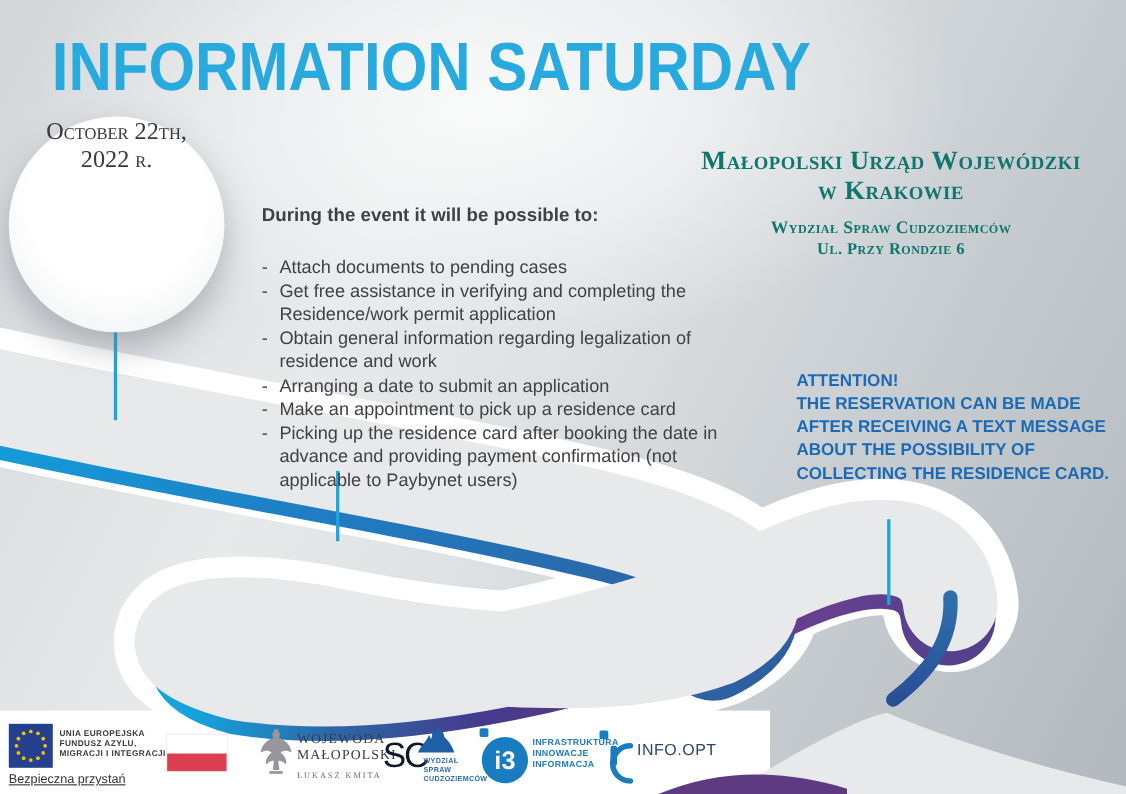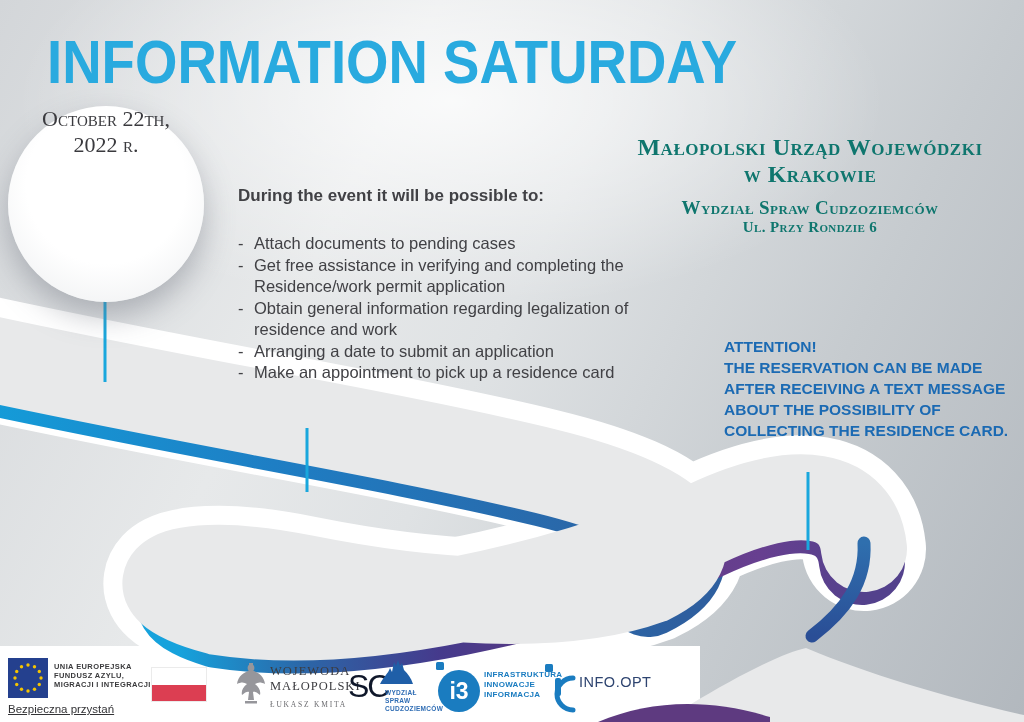--- a/index.html
+++ b/index.html
@@ -27,21 +27,21 @@
     display:flex;flex-direction:column;align-items:center;justify-content:flex-start;
     font-family:"Liberation Serif",serif;color:#3a3a3e;text-align:center;
   }
   .date-circle .dl{font-variant:small-caps;font-size:22px;line-height:26px;}
   .date-circle .dt{font-size:25px;line-height:30px;letter-spacing:.5px;}
   
   .venue{left:600px;top:134px;width:420px;text-align:center;
     font-family:"Liberation Serif",serif;font-variant:small-caps;font-weight:700;color:#0f766e;}
   .venue .v1{font-size:24px;line-height:27px;letter-spacing:.5px;}
   .venue .v2{font-size:24px;line-height:27px;letter-spacing:.5px;}
-  .venue .v3{font-size:19px;line-height:22px;margin-top:9px;letter-spacing:.4px;}
+  .venue .v3{font-size:16px;line-height:22px;margin-top:9px;letter-spacing:.4px;}
   .venue .v4{font-size:15px;line-height:17px;letter-spacing:.4px;}
   
   .agenda{left:238px;top:186px;width:456px;color:#414145;}
   .agenda .heading{font-weight:700;font-size:17px;}
   .agenda ul{list-style:none;margin:27px 0 0 0;padding:0;}
   .agenda li{position:relative;padding-left:16px;font-size:16.5px;line-height:21.5px;}
   .agenda li::before{content:"-";position:absolute;left:0;top:0;}
   
   .attention{left:724px;top:336px;width:302px;font-weight:700;font-size:15.5px;
     line-height:21px;color:#1b6ab3;}
@@ -134,20 +134,21 @@
 </div>
 
 <div class="abs agenda">
   <div class="heading">During the event it will be possible to:</div>
   <ul>
     <li>Attach documents to pending cases</li>
     <li>Get free assistance in verifying and completing the Residence/work permit application</li>
     <li>Obtain general information regarding legalization of residence and work</li>
     <li>Arranging a date to submit an application</li>
     <li>Make an appointment to pick up a residence card</li>
+    <li>Picking up the residence card after booking the date in advance and providing payment confirmation (not applicable to Paybynet users)</li>
   </ul>
 </div>
 
 <div class="abs attention">
   <div>ATTENTION!</div>
   <div>THE RESERVATION CAN BE MADE</div>
   <div>AFTER RECEIVING A TEXT MESSAGE</div>
   <div>ABOUT THE POSSIBILITY OF</div>
   <div>COLLECTING THE RESIDENCE CARD.</div>
 </div>

